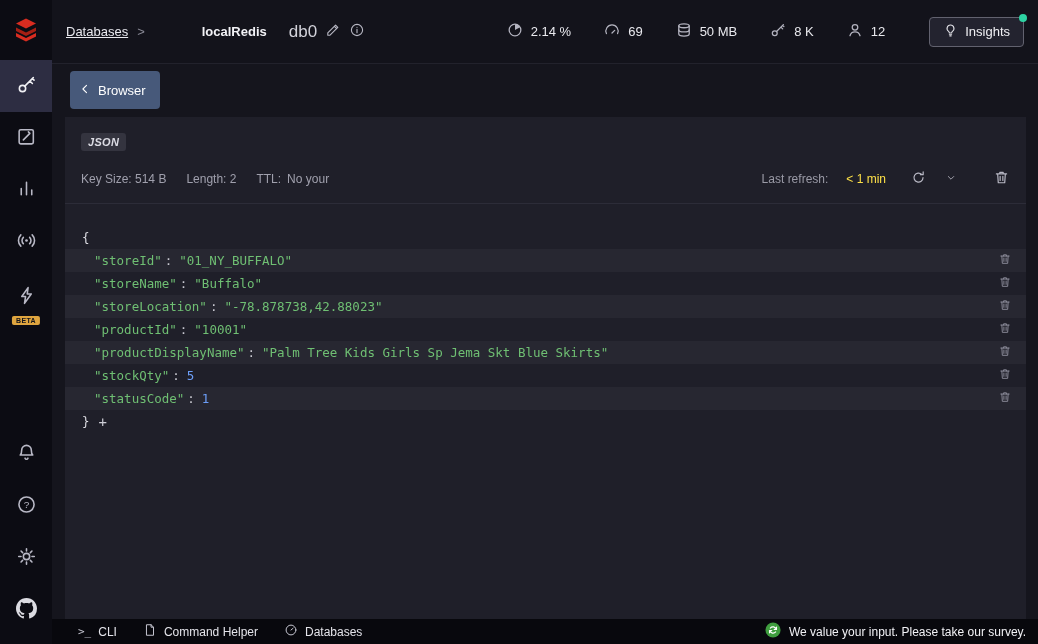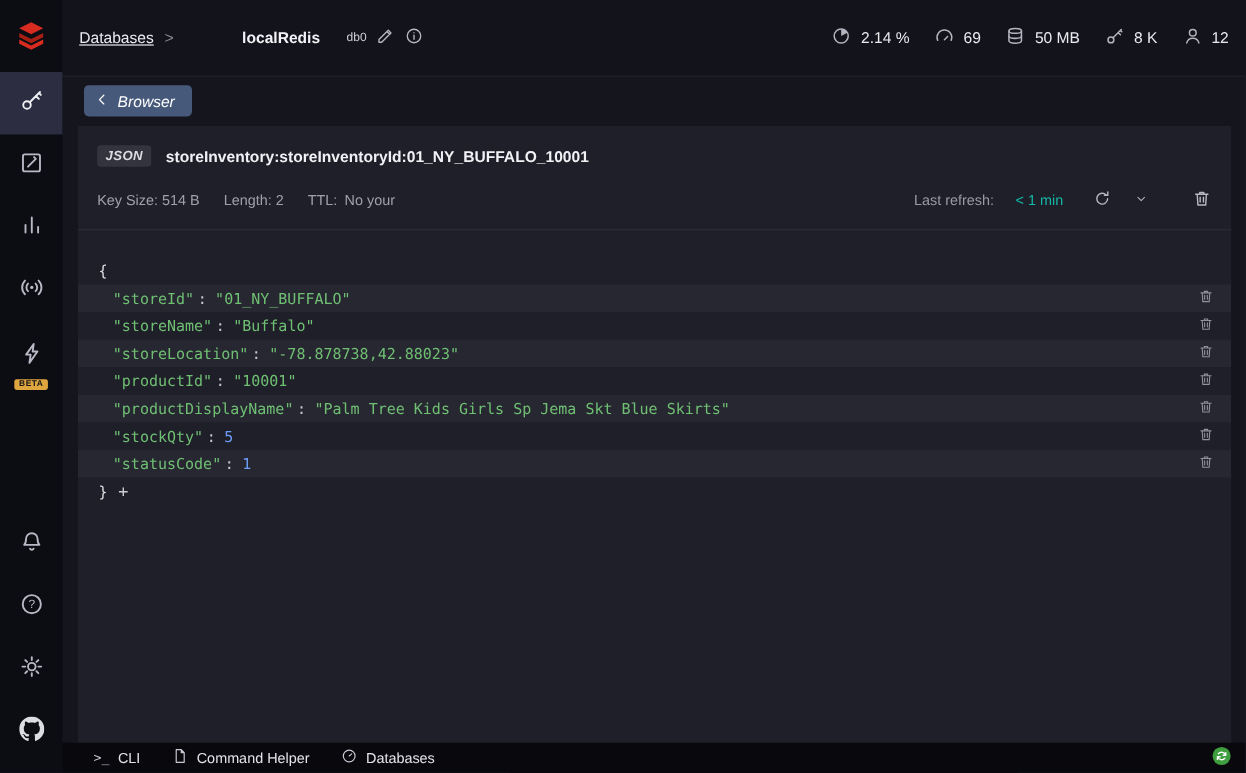--- a/index.html
+++ b/index.html
@@ -21,45 +21,45 @@
 
   
   .main { flex:1; display:flex; flex-direction:column; min-width:0; }
 
   
   .topbar { height:64px; background:#13131b; border-bottom:1px solid #22222c; display:flex; align-items:center; padding:0 14px; flex-shrink:0; }
   .breadcrumb { display:flex; align-items:flex-start; gap:9px; font-size:13px; }
   .crumb-link { color:#eaeaf0; text-decoration:underline; cursor:pointer; }
   .crumb-sep { color:#8a8a96; }
   .crumb-current { font-weight:bold; color:#f2f2f6;margin-left:48px; }
-  .db-group { display:flex; align-items:center; gap:8px; margin-left:22px; font-size:10px; color:#d2d2da; }
+  .db-group { display:flex; align-items:center; gap:8px; margin-left:22px; font-size:17px; color:#d2d2da; }
   .icon-btn { background:none; border:none; cursor:pointer; display:flex; align-items:center; color:#b8b8c4; padding:0; }
   .icon-btn svg { width:16px; height:16px; stroke:currentColor; fill:none; stroke-width:1.4; stroke-linecap:round; stroke-linejoin:round; }
-  .stats { display:flex; align-items:center; gap:20px; margin-left:auto; }
+  .stats { display:flex; align-items:center; gap:32px; margin-left:auto; }
   .stat { display:flex; align-items:center; gap:7px; font-size:13px; color:#e9e9ee; }
   .stat svg { width:18px; height:18px; stroke:#b4b4c0; fill:none; stroke-width:1.4; stroke-linecap:round; stroke-linejoin:round; }
   .insights-btn { position:relative; margin-left:44px; height:30px; display:flex; align-items:center; gap:7px; background:#23232f; border:1px solid #62626f; border-radius:4px; color:#f0f0f4; font-size:13px; padding:0 13px; cursor:pointer; font-family:inherit; }
   .insights-btn svg { width:15px; height:15px; stroke:#e6e6ec; fill:none; stroke-width:1.4; stroke-linecap:round; stroke-linejoin:round; }
   .insights-dot { position:absolute; top:-4px; right:-4px; width:8px; height:8px; border-radius:50%; background:#2ed3a3; }
 
   
   .content { flex:1; display:flex; flex-direction:column; padding:0 12px 0 13px; min-height:0; }
-  .browser-btn { align-self:flex-start; margin:7px 0 8px 5px; height:26px; background:#47597a; border:none; border-radius:4px; color:#fff; font-size:13px; display:flex; align-items:center; gap:7px; padding:0 14px 0 9px; cursor:pointer; font-family:inherit;font-style:italic; }
+  .browser-btn { align-self:flex-start; margin:7px 0 8px 5px; height:38px; background:#47597a; border:none; border-radius:4px; color:#fff; font-size:13px; display:flex; align-items:center; gap:7px; padding:0 14px 0 9px; cursor:pointer; font-family:inherit; }
   .browser-btn svg { width:12px; height:12px; stroke:#fff; fill:none; stroke-width:1.8; stroke-linecap:round; stroke-linejoin:round; }
 
   
   .key-panel { flex:1; background:#1f1f29; display:flex; flex-direction:column; min-height:0; }
   .key-header { display:flex; align-items:center; gap:12px; padding:16px 16px 8px; }
   .type-badge { background:#34343f; color:#dcdce4; font-size:11px; font-weight:bold; letter-spacing:.3px; padding:3px 7px; border-radius:3px;font-style:italic; }
   .key-name { font-size:13px; font-weight:bold; color:#f1f1f5; }
   .key-meta { display:flex; align-items:center; gap:20px; padding:10px 16px 14px; font-size:12px; color:#a0a0ad; border-bottom:1px solid #2c2c38; }
   .ttl-group { display:flex; gap:6px; }
   .meta-right { margin-left:auto; display:flex; align-items:center; gap:18px; }
   .meta-right .muted { color:#9a9aa6; }
-  .meta-right .val { color:#14b8a6; margin-right:6px; }
+  .meta-right .val { color:#fde047; margin-right:6px; }
   .meta-right .icon-btn svg { width:17px; height:17px; }
   .meta-right .chev svg { width:12px; height:12px; }
   .key-trash { margin-left:18px; }
 
   
   .json-area { flex:1; padding-top:22px; font-family:"DejaVu Sans Mono", monospace; font-size:12.5px; overflow:auto; }
   .json-line { height:23px; display:flex; align-items:center; padding:0 16px 0 17px; color:#dcdce2; }
   .json-row { height:23px; display:flex; align-items:center; padding:0 14px 0 29px; }
   .json-row:nth-child(odd) { background:#272731; }
   .json-key { color:#6fbf73; cursor:pointer; }
@@ -238,37 +238,46 @@
           <span>
             <svg viewBox="0 0 20 20">
                 <circle cx="10" cy="7" r="3.1"></circle>
                 <path d="M4.4 16.4a5.8 5.8 0 0 1 11.2 0"></path>
               </svg>
           </span>
           <span>12</span>
         </div>
       </div>
 
+      <button class="insights-btn">
+        <span>
+          <svg viewBox="0 0 20 20">
+              <path d="M10 2.8a4.6 4.6 0 0 0-2.6 8.4c.6.4 1 1.1 1 1.8v.4h3.2v-.4c0-.7.4-1.4 1-1.8A4.6 4.6 0 0 0 10 2.8z"></path>
+              <path d="M8.5 15.6h3M9.2 17.4h1.6"></path>
+            </svg>
+        </span>
+        <span>Insights</span>
+        <span class="insights-dot"></span>
+      </button>
     </header>
 
     <div class="content">
 
       <button class="browser-btn">
         <span>
           <svg viewBox="0 0 20 20">
               <path d="M12.5 4 6.5 10l6 6"></path>
             </svg>
         </span>
         <span>Browser</span>
       </button>
 
       <section class="key-panel">
         <div class="key-header">
           <span class="type-badge">JSON</span>
-          <span class="key-name">storeInventory:storeInventoryId:01_NY_BUFFALO_10001</span>
         </div>
 
         <div class="key-meta">
           <span>Key Size: 514 B</span>
           <span>Length: 2</span>
           <span class="ttl-group">
             <span>TTL:</span>
             <span>No your</span>
           </span>
           <span class="meta-right">
@@ -423,18 +432,19 @@
           <span>Databases</span>
         </button>
         <div class="survey">
           <span>
             <svg viewBox="0 0 18 18" width="16" height="16">
                 <circle cx="9" cy="9" r="8.5" fill="#3f9e3f" stroke="none"></circle>
                 <path d="M5.4 9.8a3.8 3.8 0 0 0 6.6 1.3M12.6 8.2A3.8 3.8 0 0 0 6 6.9" stroke="#fff" fill="none" stroke-width="1.3" stroke-linecap="round"></path>
                 <path d="M12.9 5.8v2.5h-2.5M5.1 12.2V9.7h2.5" stroke="#fff" fill="none" stroke-width="1.3" stroke-linecap="round" stroke-linejoin="round"></path>
               </svg>
           </span>
+          <span class="survey-text">We value your input. Please take our survey.</span>
         </div>
       </footer>
 
     </div>
   </div>
 </div>
 
 </body></html>

